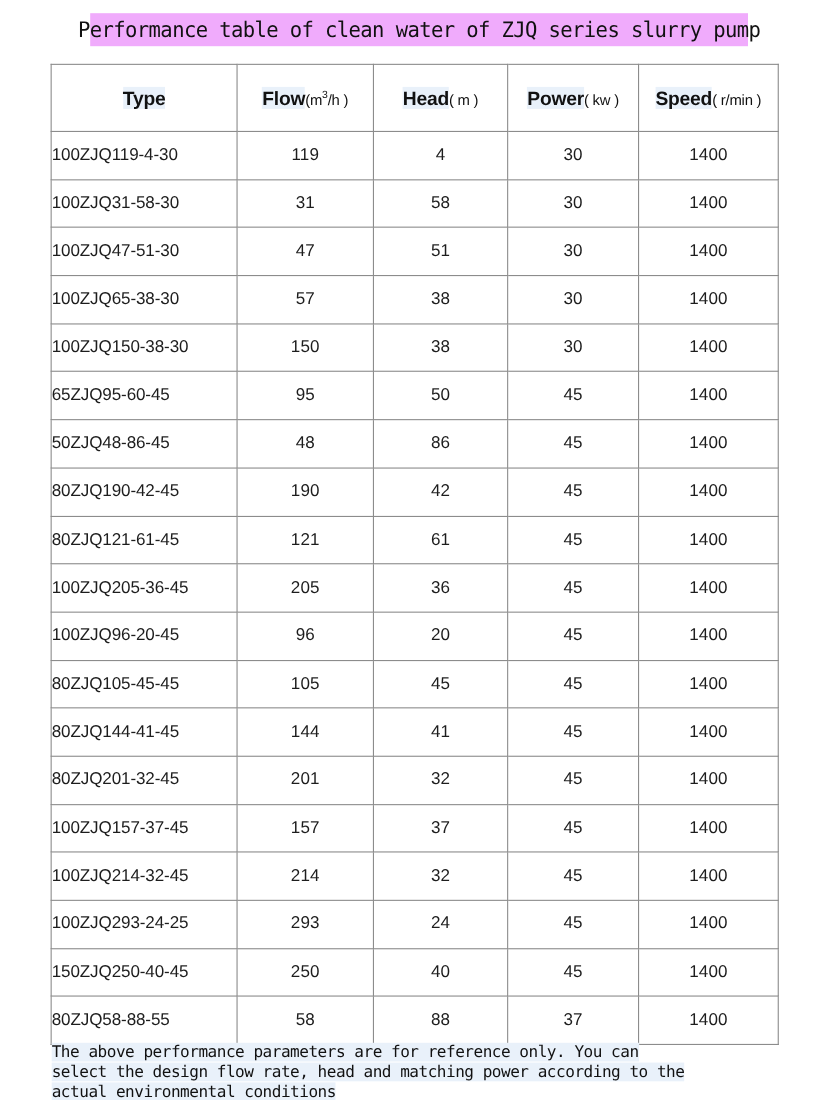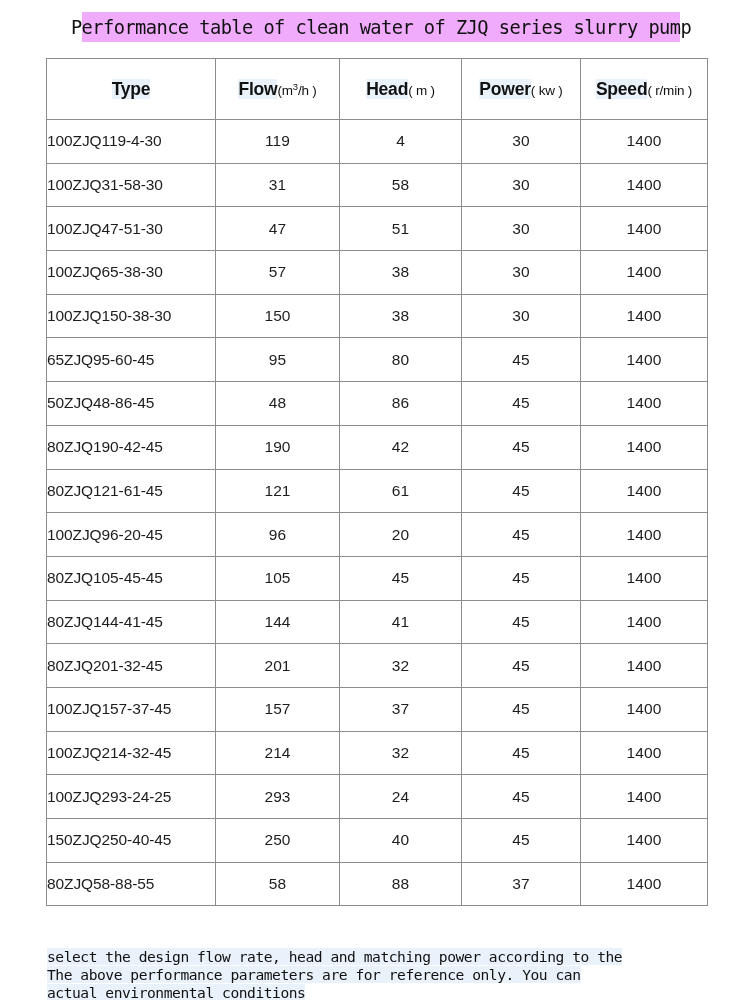--- a/index.html
+++ b/index.html
@@ -197,21 +197,21 @@
       <tr>
         <td class="type-cell">100ZJQ150-38-30</td>
         <td>150</td>
         <td>38</td>
         <td>30</td>
         <td>1400</td>
       </tr>
       <tr>
         <td class="type-cell">65ZJQ95-60-45</td>
         <td>95</td>
-        <td>80</td>
+        <td>50</td>
         <td>45</td>
         <td>1400</td>
       </tr>
       <tr>
         <td class="type-cell">50ZJQ48-86-45</td>
         <td>48</td>
         <td>86</td>
         <td>45</td>
         <td>1400</td>
       </tr>
@@ -219,20 +219,27 @@
         <td class="type-cell">80ZJQ190-42-45</td>
         <td>190</td>
         <td>42</td>
         <td>45</td>
         <td>1400</td>
       </tr>
       <tr>
         <td class="type-cell">80ZJQ121-61-45</td>
         <td>121</td>
         <td>61</td>
+        <td>45</td>
+        <td>1400</td>
+      </tr>
+      <tr>
+        <td class="type-cell">100ZJQ205-36-45</td>
+        <td>205</td>
+        <td>36</td>
         <td>45</td>
         <td>1400</td>
       </tr>
       <tr>
         <td class="type-cell">100ZJQ96-20-45</td>
         <td>96</td>
         <td>20</td>
         <td>45</td>
         <td>1400</td>
       </tr>
@@ -289,16 +296,16 @@
         <td class="type-cell">80ZJQ58-88-55</td>
         <td>58</td>
         <td>88</td>
         <td>37</td>
         <td>1400</td>
       </tr>
     </tbody>
 </table>
 
 <div id="footer-note">
+  <div class="note-line"><span class="hl">The above performance parameters are for reference only. You can</span></div>
   <div class="note-line"><span class="hl">select the design flow rate, head and matching power according to the</span></div>
-  <div class="note-line"><span class="hl">The above performance parameters are for reference only. You can</span></div>
   <div class="note-line"><span class="hl">actual environmental conditions</span></div>
 </div>
 
 </body></html>

